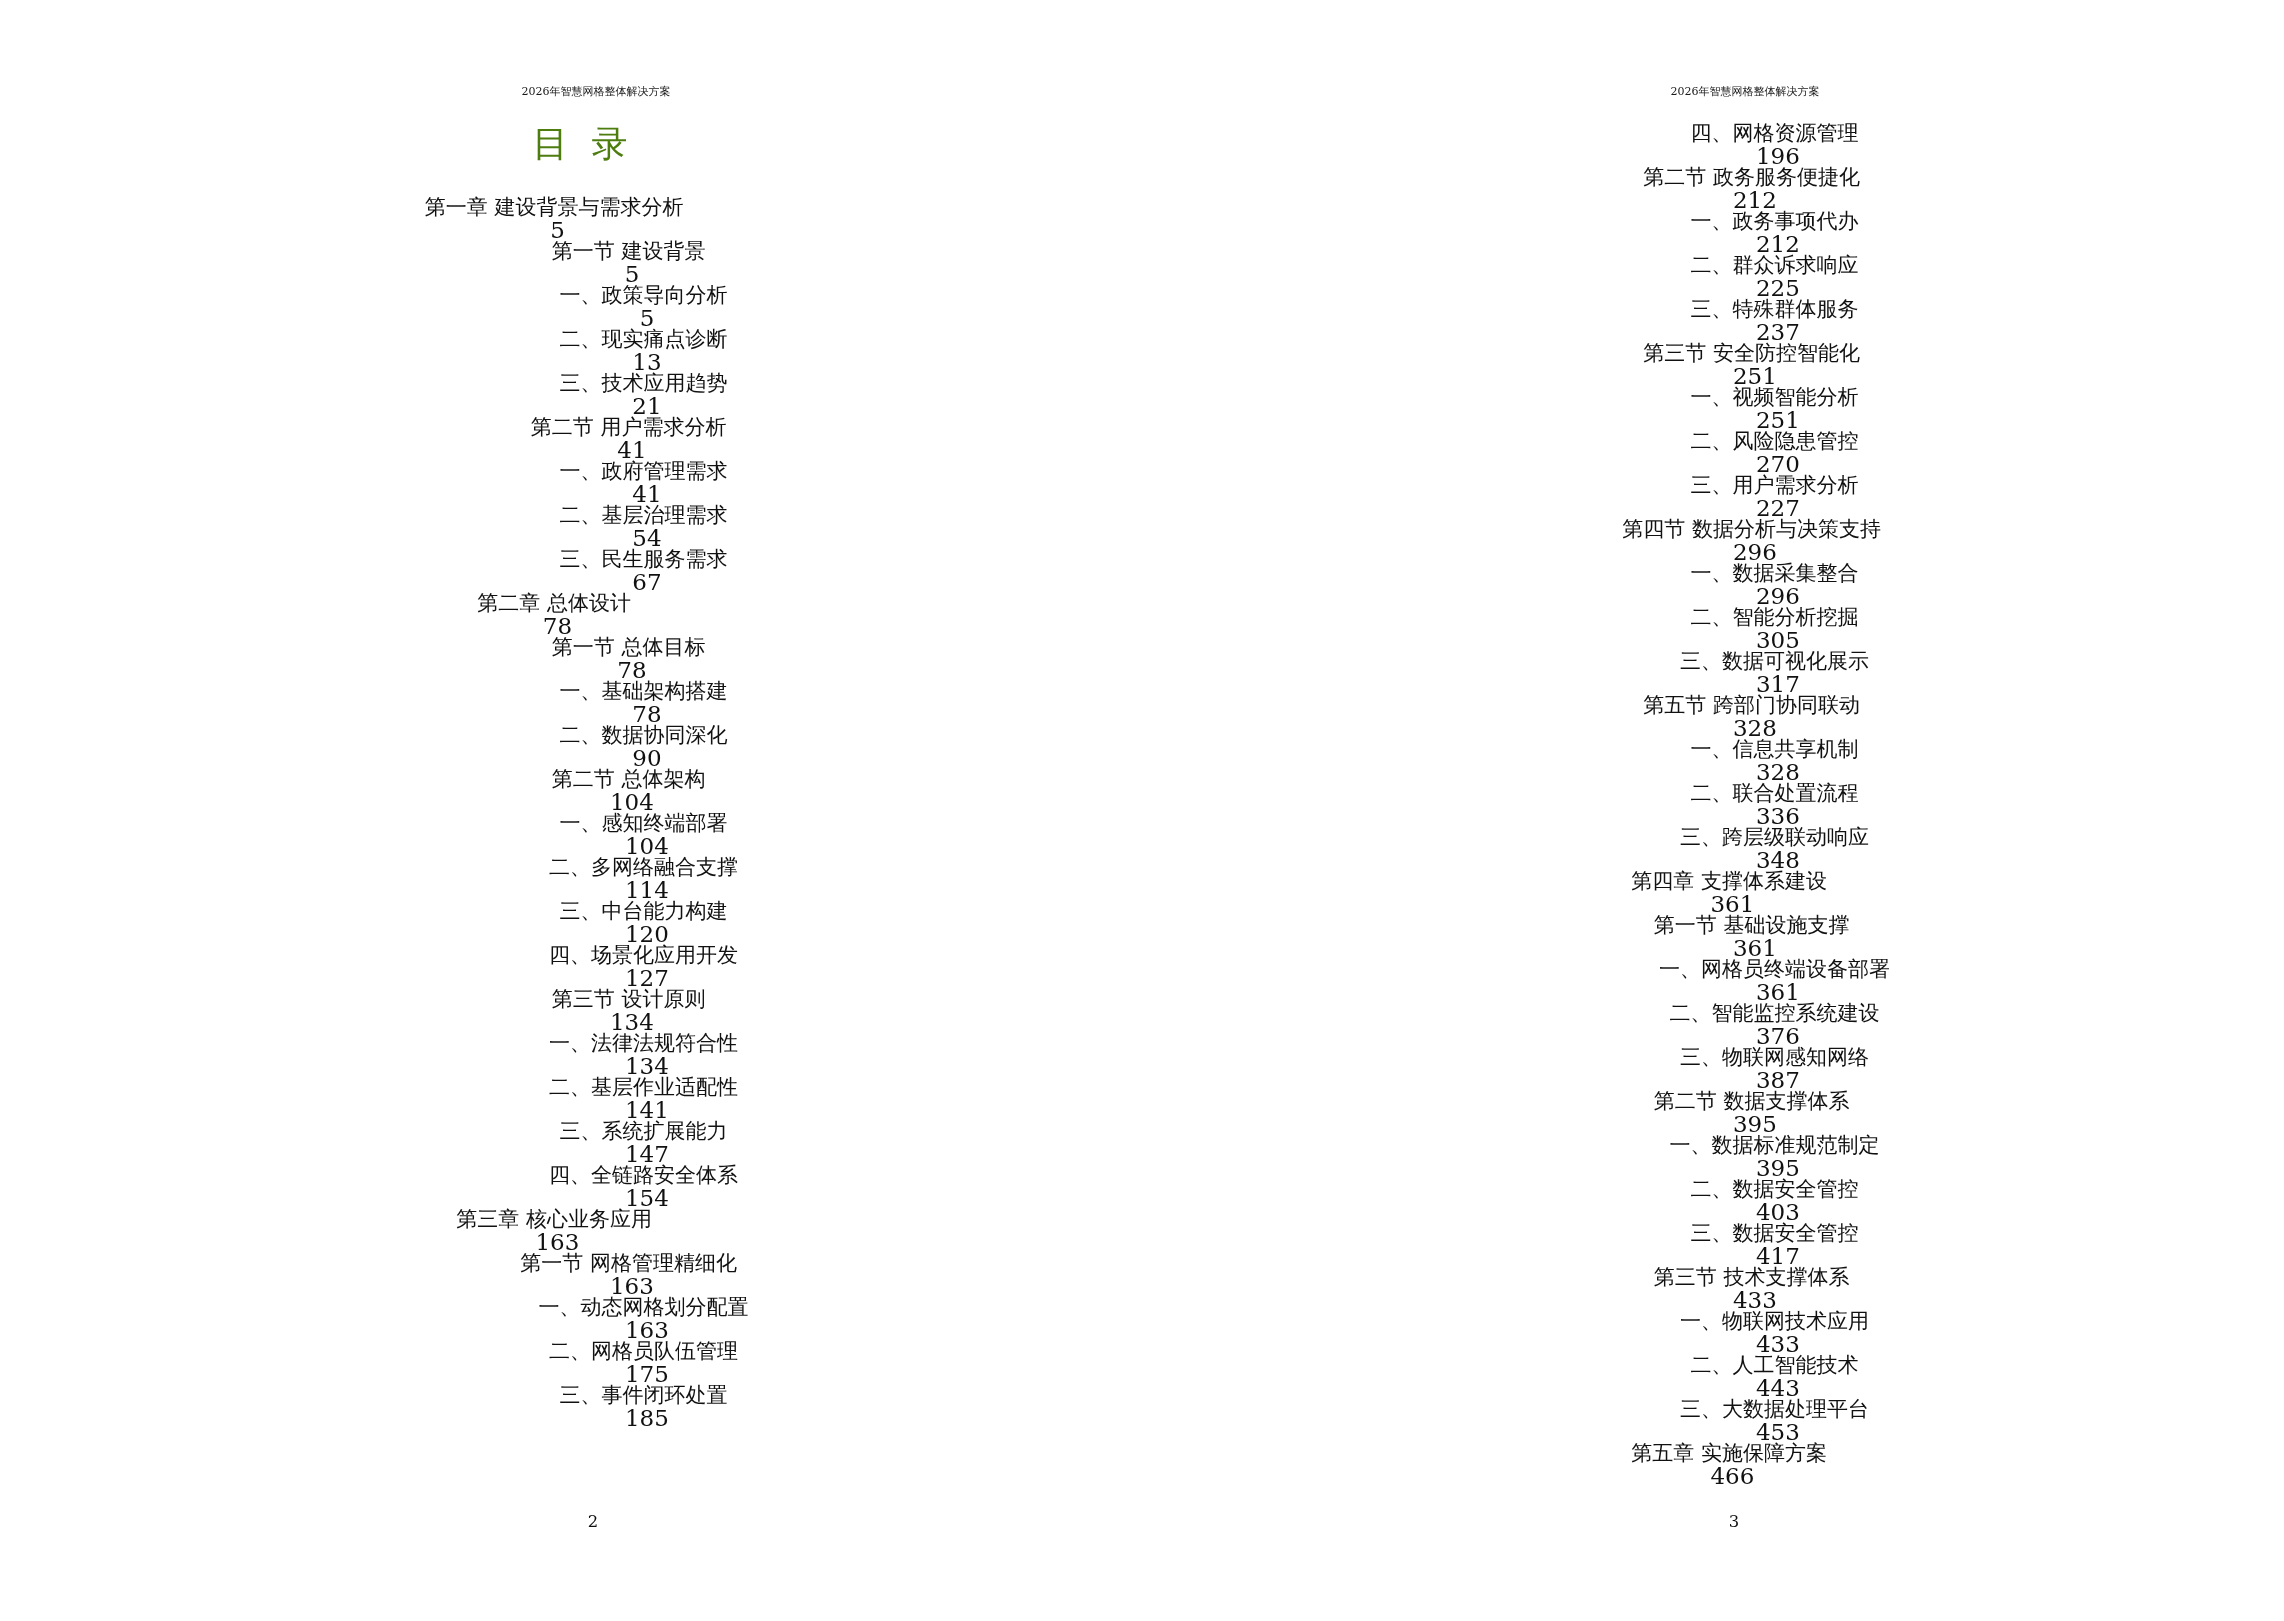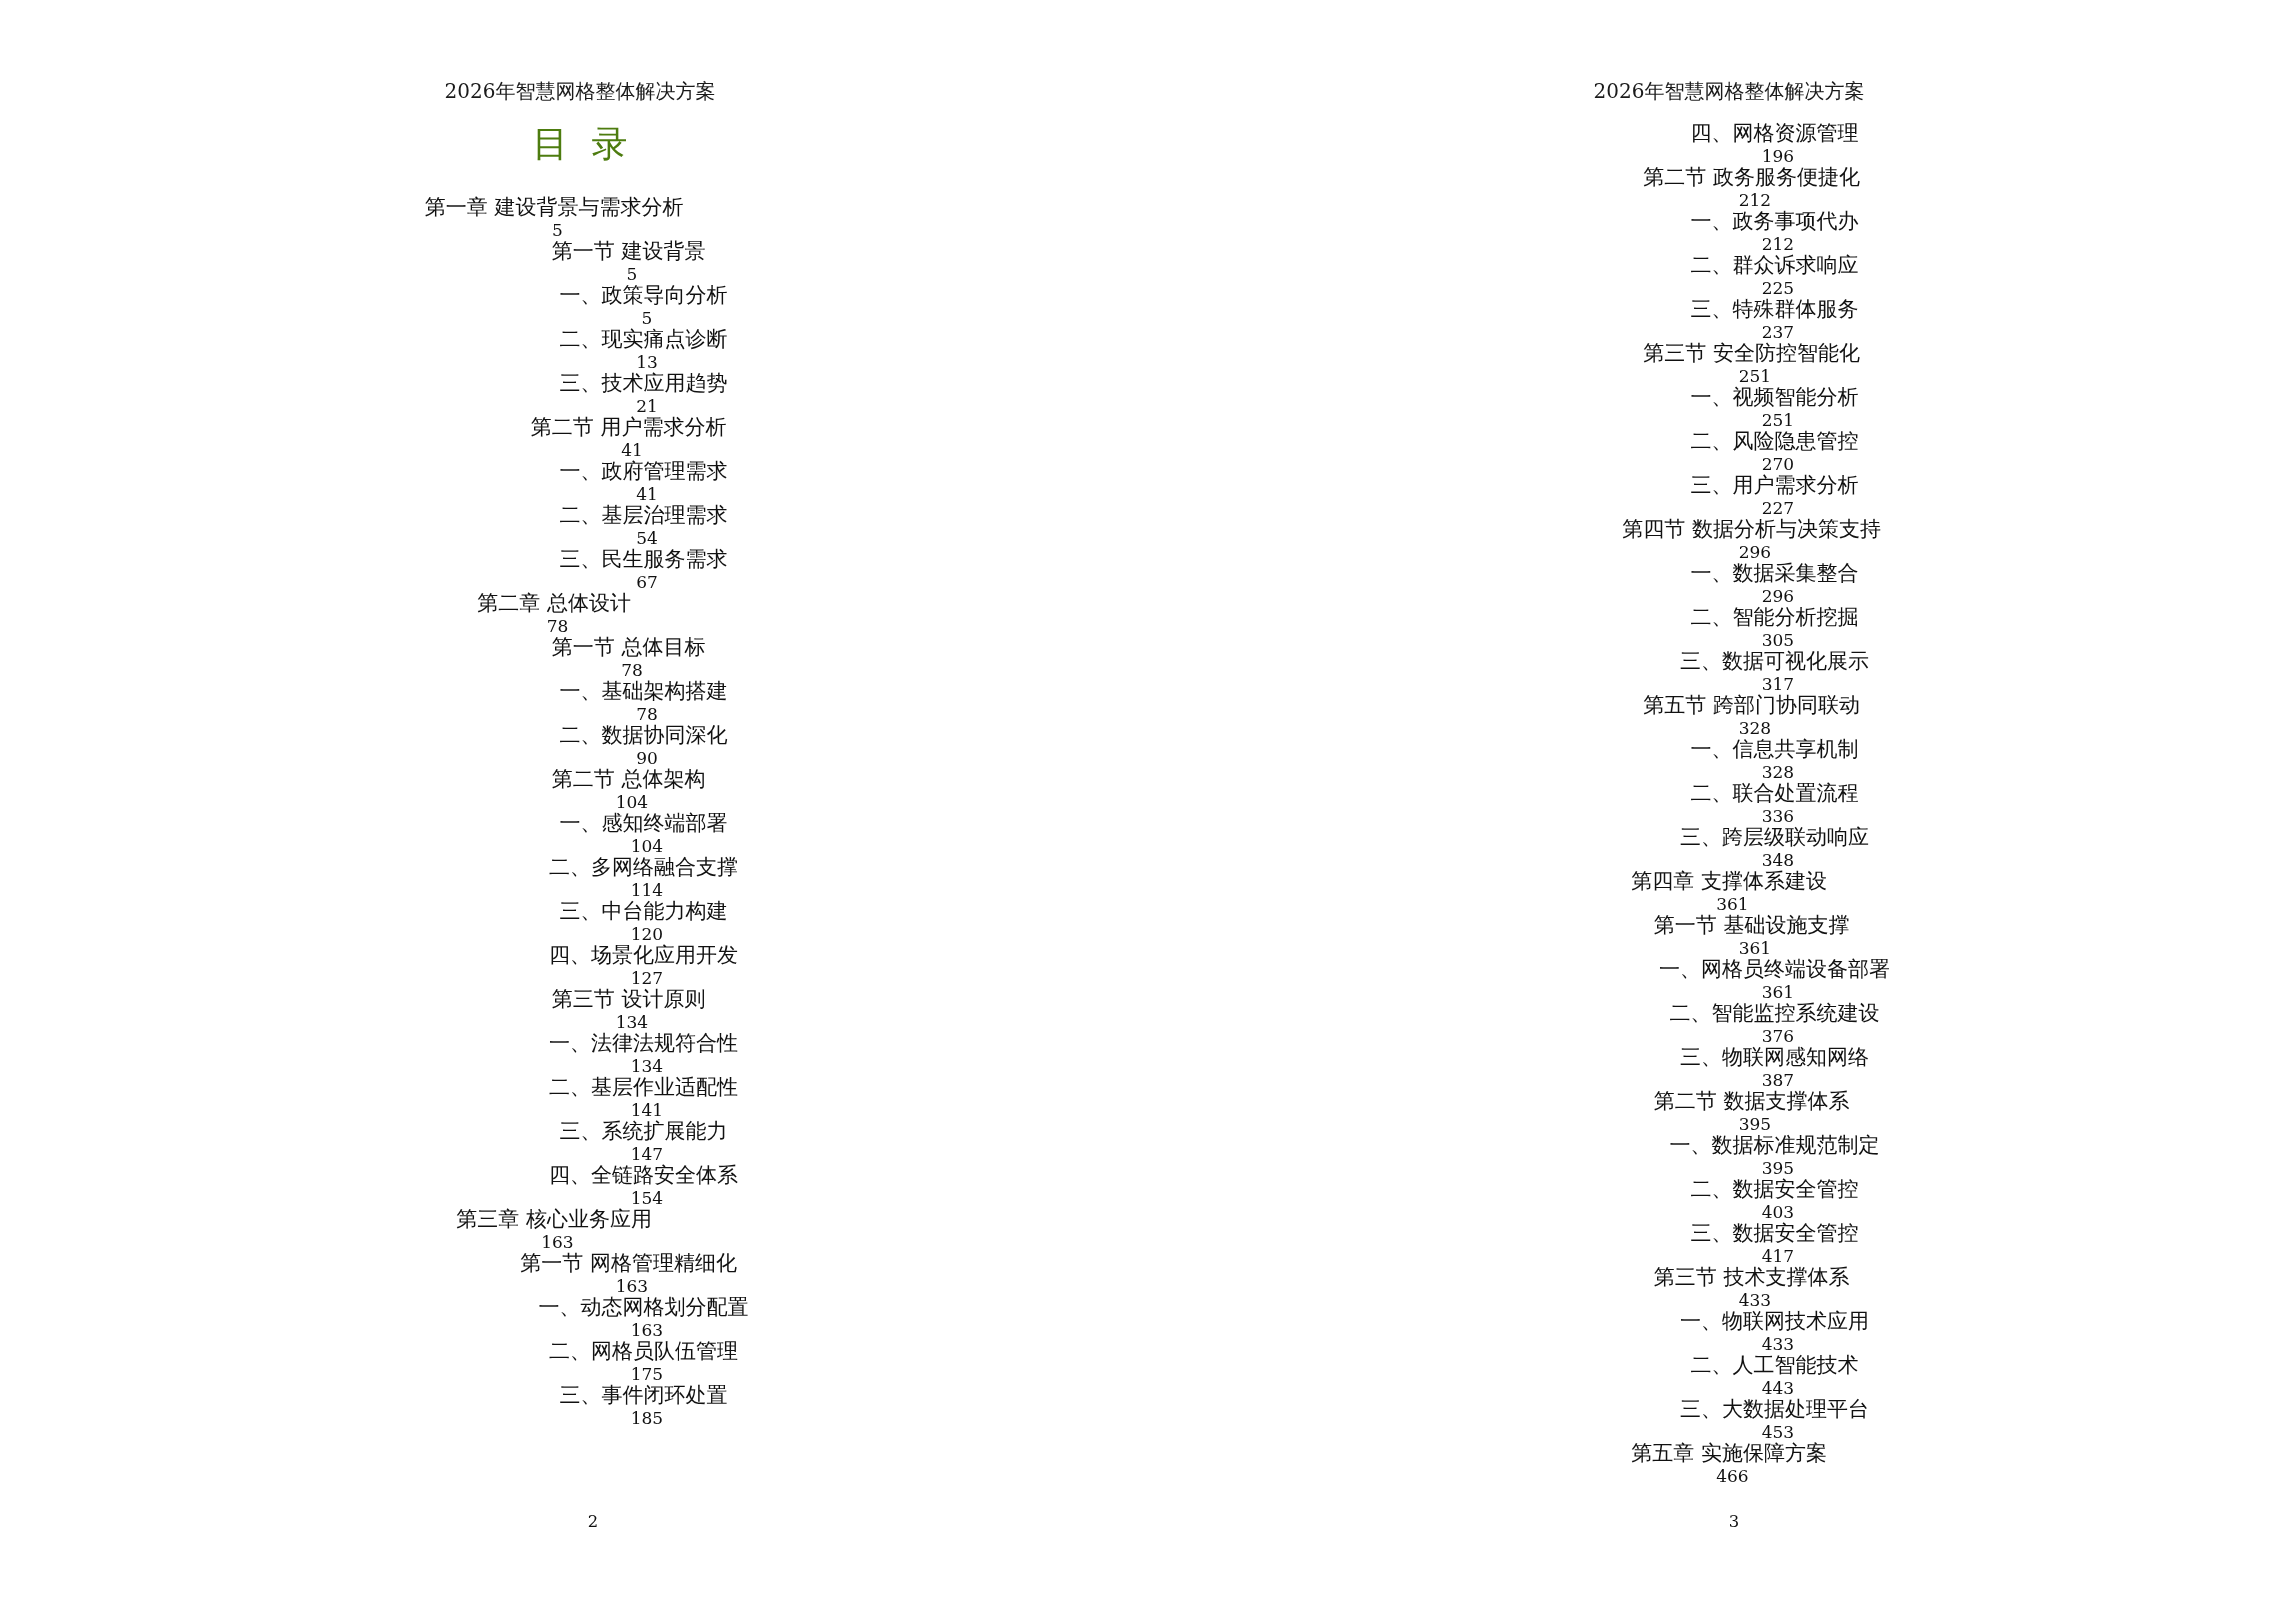--- a/index.html
+++ b/index.html
@@ -20,26 +20,27 @@
       top: 0;
       height: 1622px;
       background: #ffffff;
     }
     .page-left { left: 0; width: 1142px; }
     .page-right { left: 1142px; width: 1142px; }
 
     .running-header {
       position: absolute;
       top: 81px;
-      font-size: 20px;
+      font-size: 11px;
       line-height: 21px;
       white-space: nowrap;
       transform: translateX(-50%);
       color: #1a1a1a;
       letter-spacing: 0px;
+      margin-left: 16px;
     }
     .page-left .running-header { left: 580px; }
     .page-right .running-header { left: 587px; }
 
     .toc-title {
       position: absolute;
       left: 580px;
       top: 121px;
       transform: translateX(-50%);
       font-size: 36px;
@@ -92,21 +93,21 @@
       bottom: 3.9px;
       height: 2.9px;
       background-image: radial-gradient(circle, #111 1.3px, transparent 1.5px);
       background-size: 11.6px 2.9px;
       background-repeat: repeat-x;
       background-position: right bottom;
     }
     .toc-row .toc-page {
       flex: 0 0 auto;
       text-align: left;
-      font-size: 17px;
+      font-size: 23px;
       padding-left: 3.9px;
     }
 
     
     .page-left .toc-row { padding-right: calc(1142px - 1033px); }
     .page-left .toc-row.lvl-1 { padding-left: 78px; }
     .page-left .toc-row.lvl-2 { padding-left: 211px; margin-left: 16px; }
     .page-left .toc-row.lvl-3 { padding-left: 257px; }
 
     

